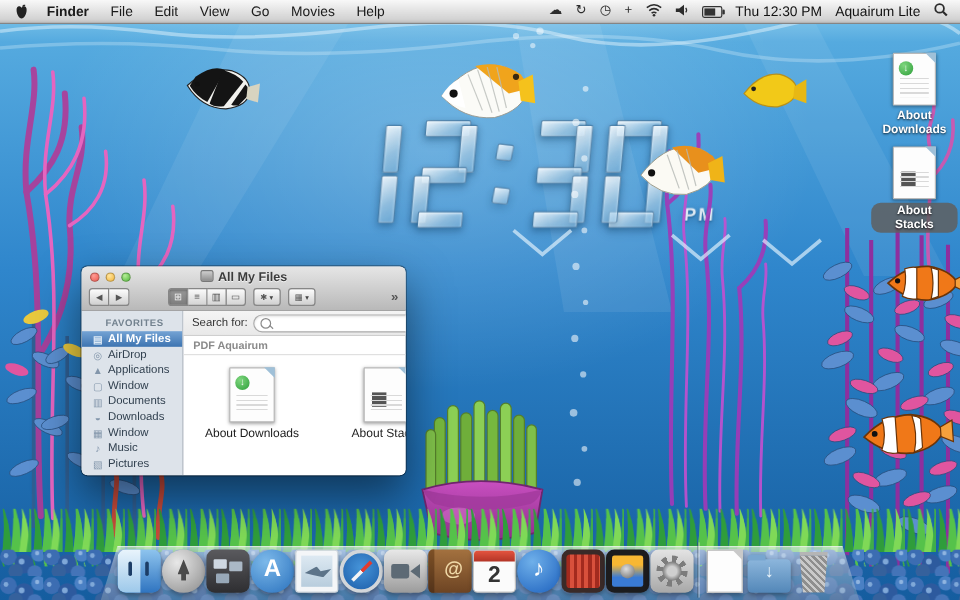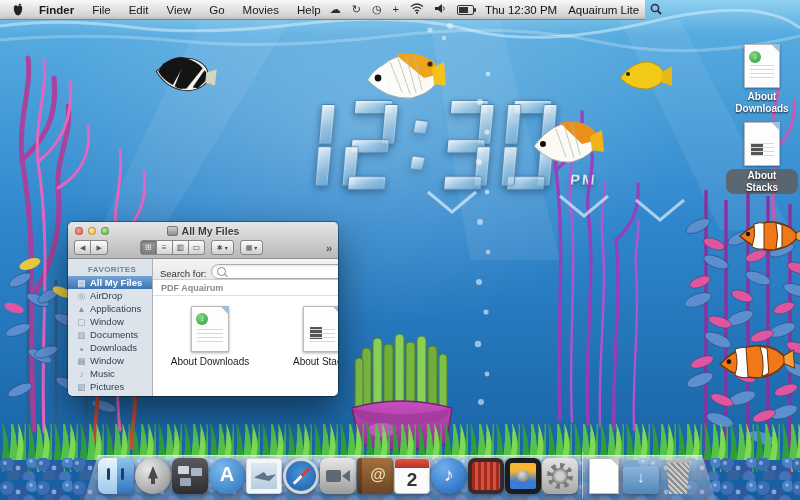--- a/index.html
+++ b/index.html
@@ -23,21 +23,21 @@
   .seg-f{left:0;top:4px;width:12px;height:38px;}
   .seg-g{left:6px;right:6px;top:39px;height:12px;}
   .colon{position:relative;width:20px;height:90px;margin-right:13px;}
   .dot{position:absolute;left:4px;width:12px;height:12px;border-radius:2px;transform:rotate(6deg);
        border:1px solid rgba(23,74,118,.55);
        background:linear-gradient(150deg,rgba(255,255,255,.95),rgba(160,205,235,.6));}
   .dot.t{top:20px;} .dot.b{bottom:20px;}
   .clock-period{align-self:flex-end;margin:0 0 2px 6px;font-size:15px;font-weight:bold;
        color:rgba(255,255,255,.92);letter-spacing:2px;text-shadow:0 1px 2px rgba(10,50,90,.6);}
   
-  #menubar{position:absolute;left:0;top:0;width:645px;height:19px;z-index:9;
+  #menubar{position:absolute;left:0;top:0;width:800px;height:19px;z-index:9;
            background:linear-gradient(#f8f8f8,#d2d2d2 85%,#bdbdbd);
            border-bottom:1px solid rgba(40,40,40,.55);display:flex;align-items:center;
            font-size:11.5px;color:#1a1a1a;}
   .mb-left{display:flex;align-items:center;padding-left:12px;}
   .mb-apple{display:flex;align-items:center;margin-right:6px;}
   .mb-menu{padding:0 9px;white-space:nowrap;}
   .mb-menu.active{font-weight:bold;}
   .mb-right{margin-left:auto;display:flex;align-items:center;gap:11px;padding-right:10px;}
   .status-glyph{font-size:11px;color:#2c2c2c;line-height:19px;}
   .mb-clock,.mb-extra{white-space:nowrap;color:#111;}
@@ -95,21 +95,21 @@
   .win-body{flex:1;display:flex;min-height:0;}
   .sidebar{width:84px;flex:none;background:#dde3ea;border-right:1px solid #aab1b9;
            padding-top:4px;font-size:9.5px;color:#31404f;overflow:hidden;}
   .sb-title{font-size:8px;font-weight:bold;color:#73828f;letter-spacing:.4px;padding:2px 0 2px 20px;}
   .sb-item{display:flex;align-items:center;height:13px;padding-left:8px;white-space:nowrap;}
   .sb-item .sb-ico{width:11px;font-size:8.5px;color:#8396ab;margin-right:3px;text-align:center;}
   .sb-item.sel{background:linear-gradient(#74a3d4,#3d74b1);color:#fff;font-weight:bold;}
   .sb-item.sel .sb-ico{color:#dce9f5;}
   .main{flex:1;display:flex;flex-direction:column;background:#fff;min-width:0;}
   .search-row{height:20px;background:linear-gradient(#f4f4f4,#e9e9e9);border-bottom:1px solid #cfcfcf;
-          display:flex;align-items:flex-end;padding:0 7px;gap:5px;flex:none;}
+          display:flex;align-items:center;padding:0 7px;gap:5px;flex:none;}
   .search-label{font-size:9.5px;color:#333;white-space:nowrap;}
   .search-field{flex:1;height:13px;border:1px solid #ababab;border-radius:8px;background:#fff;
           display:flex;align-items:center;padding:0 5px;box-shadow:inset 0 1px 2px rgba(0,0,0,.12);}
   .mag{width:7px;height:7px;border:1.4px solid #8a8a8a;border-radius:50%;position:relative;flex:none;}
   .mag::after{content:"";position:absolute;width:4px;height:1.4px;background:#8a8a8a;
           transform:rotate(45deg);right:-3px;bottom:-1px;}
   .search-input{border:none;outline:none;flex:1;font-size:9px;background:transparent;min-width:0;}
   .group-header{font-size:9px;font-weight:bold;color:#8a8a8a;padding:3px 8px 2px;
           border-bottom:1px solid #e0e0e0;flex:none;}
   .files{display:flex;gap:44px;padding:10px 18px;}

